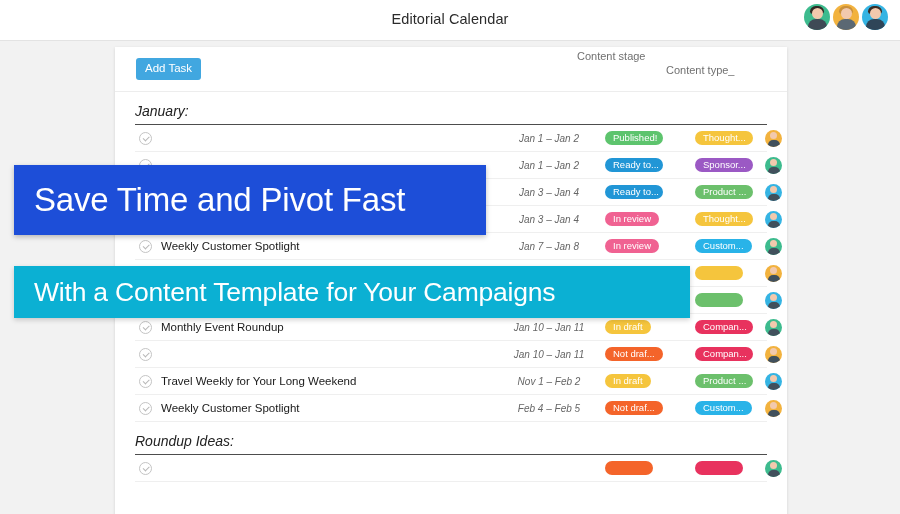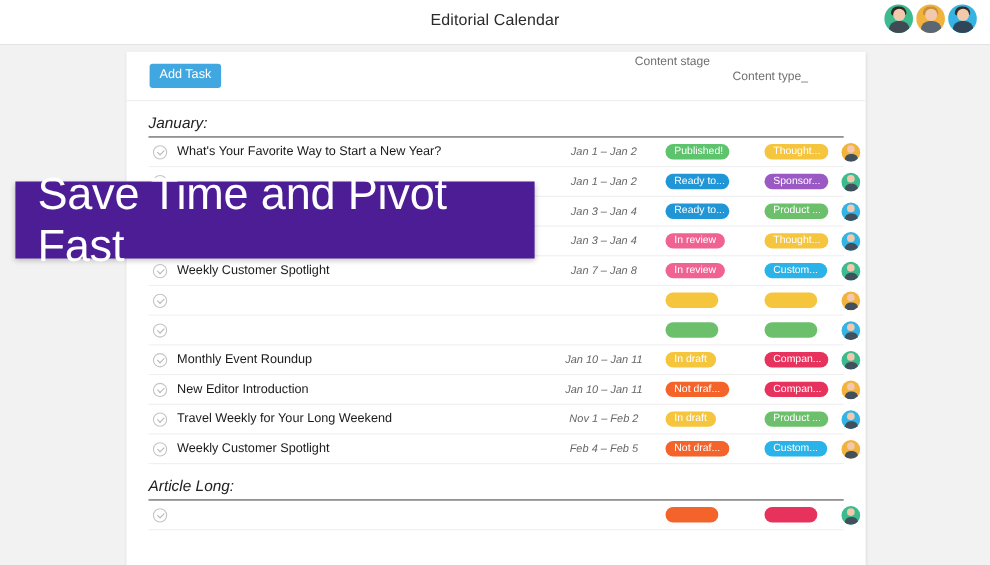--- a/index.html
+++ b/index.html
@@ -79,22 +79,22 @@
   .row-av .h { position: absolute; left: 50%; top: 2.5px; width: 7px; height: 7px; margin-left: -3.5px; border-radius: 50%; background: #f2c9ad; }
   .row-av .b { position: absolute; left: 50%; bottom: 0; width: 12px; height: 7px; margin-left: -6px; border-radius: 5px 5px 0 0; background: #41505c; }
 
   
   .banner {
     position: absolute; color: #ffffff; display: flex; align-items: center;
     letter-spacing: -0.2px;
   }
   .banner-dark {
     left: 14px; top: 165px; width: 472px; height: 70px;
-    background: #4c1d95; padding-left: 20px;
-    font-size: 41px; box-shadow: 0 2px 5px rgba(0,0,0,.25);
+    background: #1d4ed8; padding-left: 20px;
+    font-size: 33px; box-shadow: 0 2px 5px rgba(0,0,0,.25);
   }
   .banner-cyan {
     left: 14px; top: 266px; width: 676px; height: 52px;
     background: #0bb0d3; padding-left: 20px;
     font-size: 26.5px; box-shadow: 0 2px 5px rgba(0,0,0,.18);
   }
 </style>
 </head>
 <body>
 
@@ -124,21 +124,20 @@
   <div class="card">
     <div class="card-toolbar">
       <button class="add-task">Add Task</button>
       <div class="col-head col-stage">Content stage</div>
       <div class="col-head col-type">Content type_</div>
     </div>
     <div class="list" id="list">
         <div class="section-title">January:</div>
         <div class="row">
           <span class="check"></span>
-          <span class="row-title">What's Your Favorite Way to Start a New Year?</span>
           <span class="row-date">Jan 1 – Jan 2</span>
           <span class="tag tag-stage" style="background: rgb(93, 196, 109);">Published!</span>
           <span class="tag tag-type" style="background: rgb(245, 197, 61);">Thought...</span>
           <span class="row-av" style="background: rgb(242, 178, 62);">
             <span class="h"></span>
             <span class="b"></span>
           </span>
         </div>
         <div class="row">
           <span class="check"></span>
@@ -212,21 +211,20 @@
           <span class="row-date">Jan 10 – Jan 11</span>
           <span class="tag tag-stage" style="background: rgb(245, 197, 61);">In draft</span>
           <span class="tag tag-type" style="background: rgb(232, 50, 94);">Compan...</span>
           <span class="row-av" style="background: rgb(61, 187, 142);">
             <span class="h"></span>
             <span class="b"></span>
           </span>
         </div>
         <div class="row">
           <span class="check"></span>
-          <span class="row-title">New Editor Introduction</span>
           <span class="row-date">Jan 10 – Jan 11</span>
           <span class="tag tag-stage" style="background: rgb(244, 100, 42);">Not draf...</span>
           <span class="tag tag-type" style="background: rgb(232, 50, 94);">Compan...</span>
           <span class="row-av" style="background: rgb(242, 178, 62);">
             <span class="h"></span>
             <span class="b"></span>
           </span>
         </div>
         <div class="row">
           <span class="check"></span>
@@ -243,30 +241,31 @@
           <span class="check"></span>
           <span class="row-title">Weekly Customer Spotlight</span>
           <span class="row-date">Feb 4 – Feb 5</span>
           <span class="tag tag-stage" style="background: rgb(244, 100, 42);">Not draf...</span>
           <span class="tag tag-type" style="background: rgb(41, 179, 232);">Custom...</span>
           <span class="row-av" style="background: rgb(242, 178, 62);">
             <span class="h"></span>
             <span class="b"></span>
           </span>
         </div>
-        <div class="section-title">Article Long:</div>
+        <div class="section-title">Roundup Ideas:</div>
         <div class="row">
           <span class="check"></span>
           <span class="row-title"></span>
           <span class="row-date"></span>
           <span class="tag tag-stage" style="background: rgb(244, 100, 42); width: 48px; height: 14px;"></span>
           <span class="tag tag-type" style="background: rgb(232, 50, 94); width: 48px; height: 14px;"></span>
           <span class="row-av" style="background: rgb(61, 187, 142);">
             <span class="h"></span>
             <span class="b"></span>
           </span>
         </div>
       </div>
   </div>
 
   <div class="banner banner-dark">Save Time and Pivot Fast</div>
+  <div class="banner banner-cyan">With a Content Template for Your Campaigns</div>
 
 </div>
 
 </body></html>

